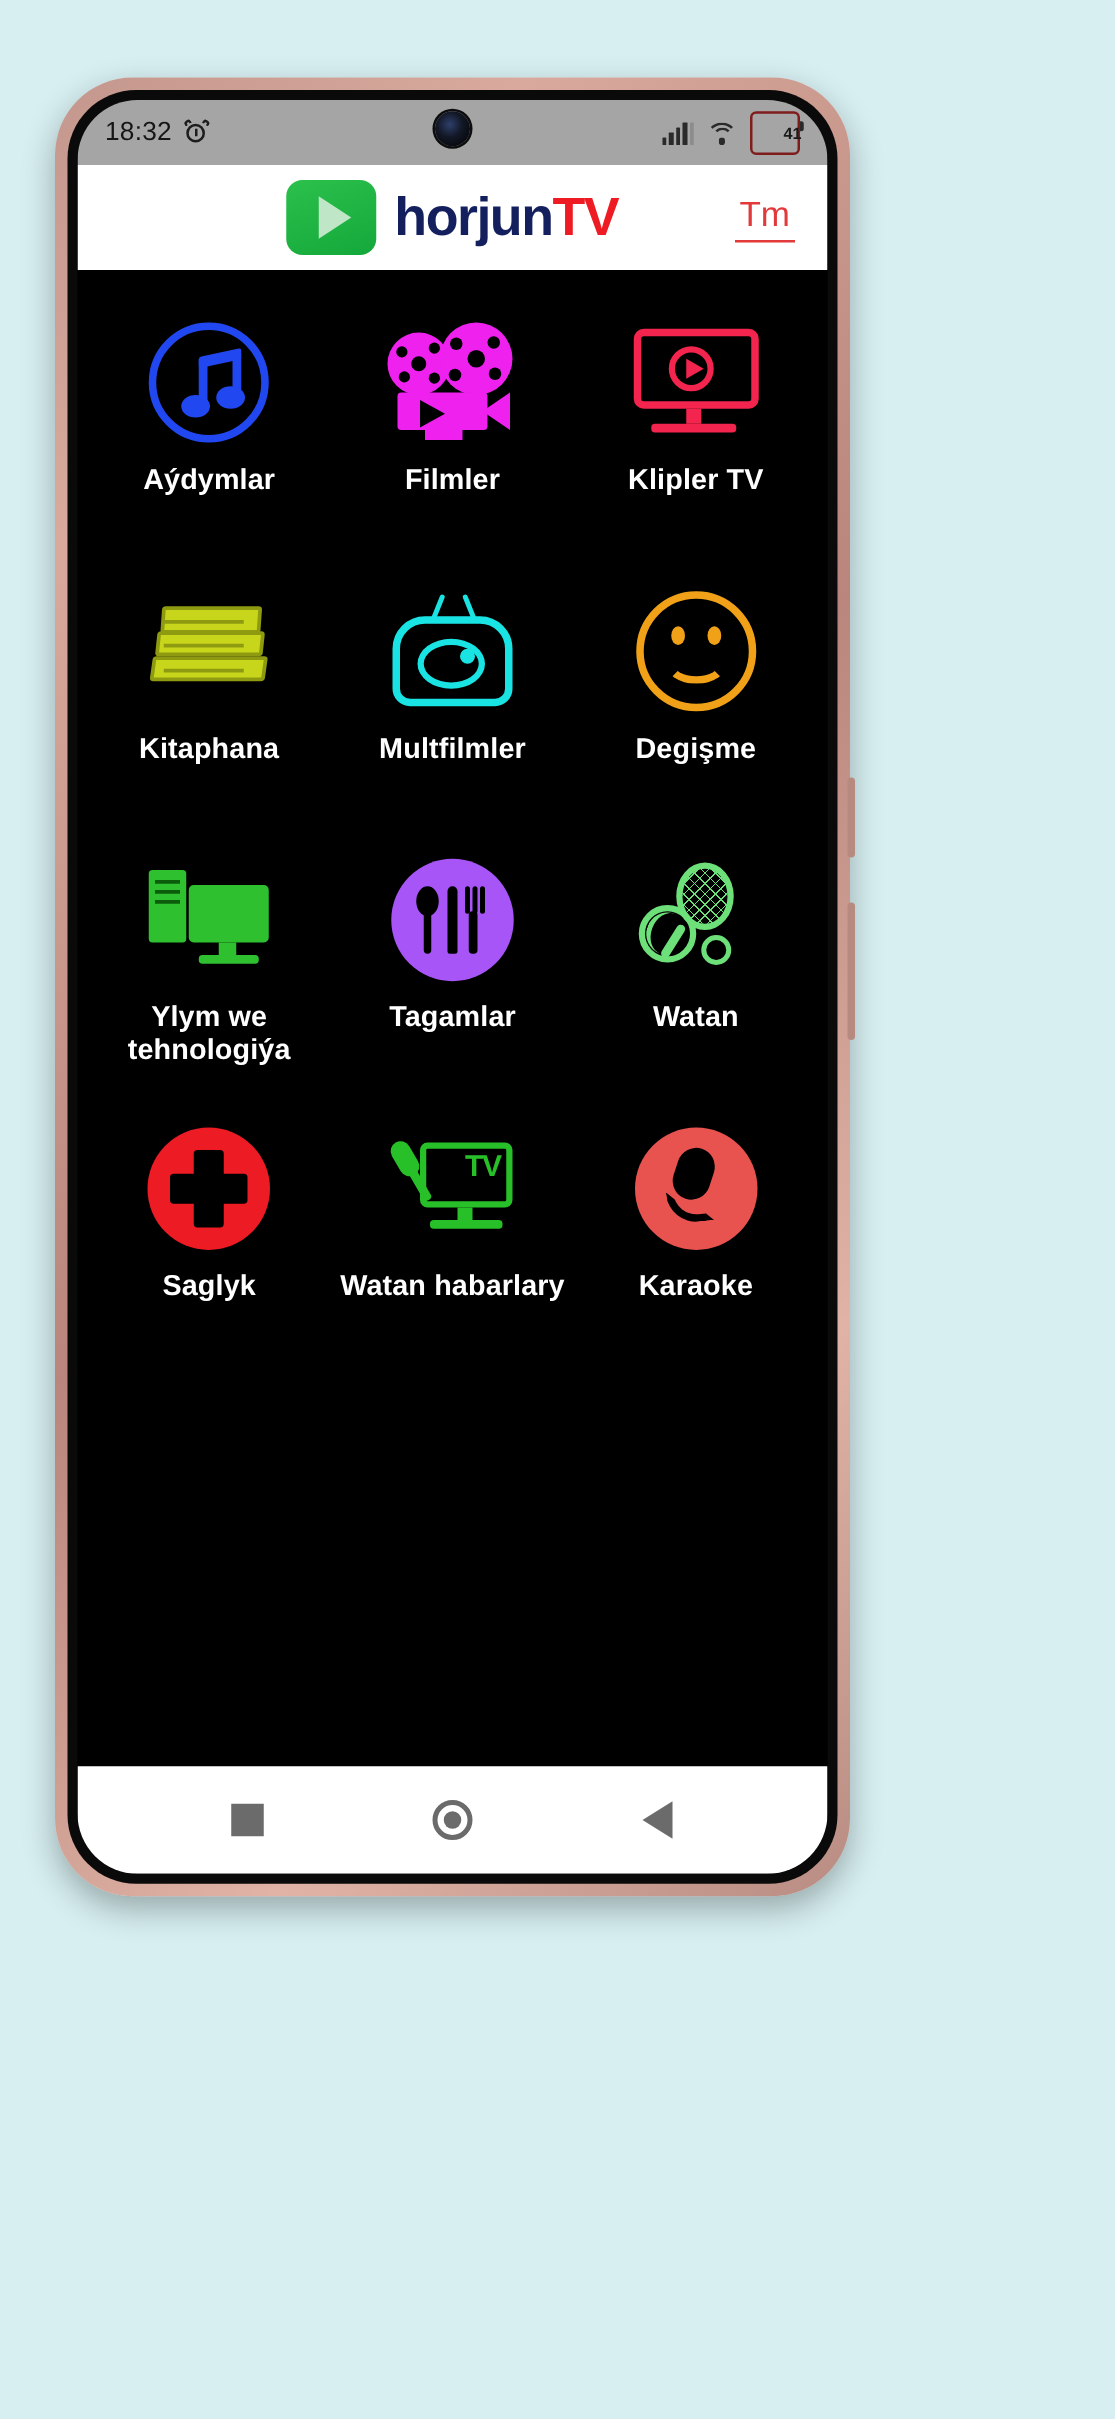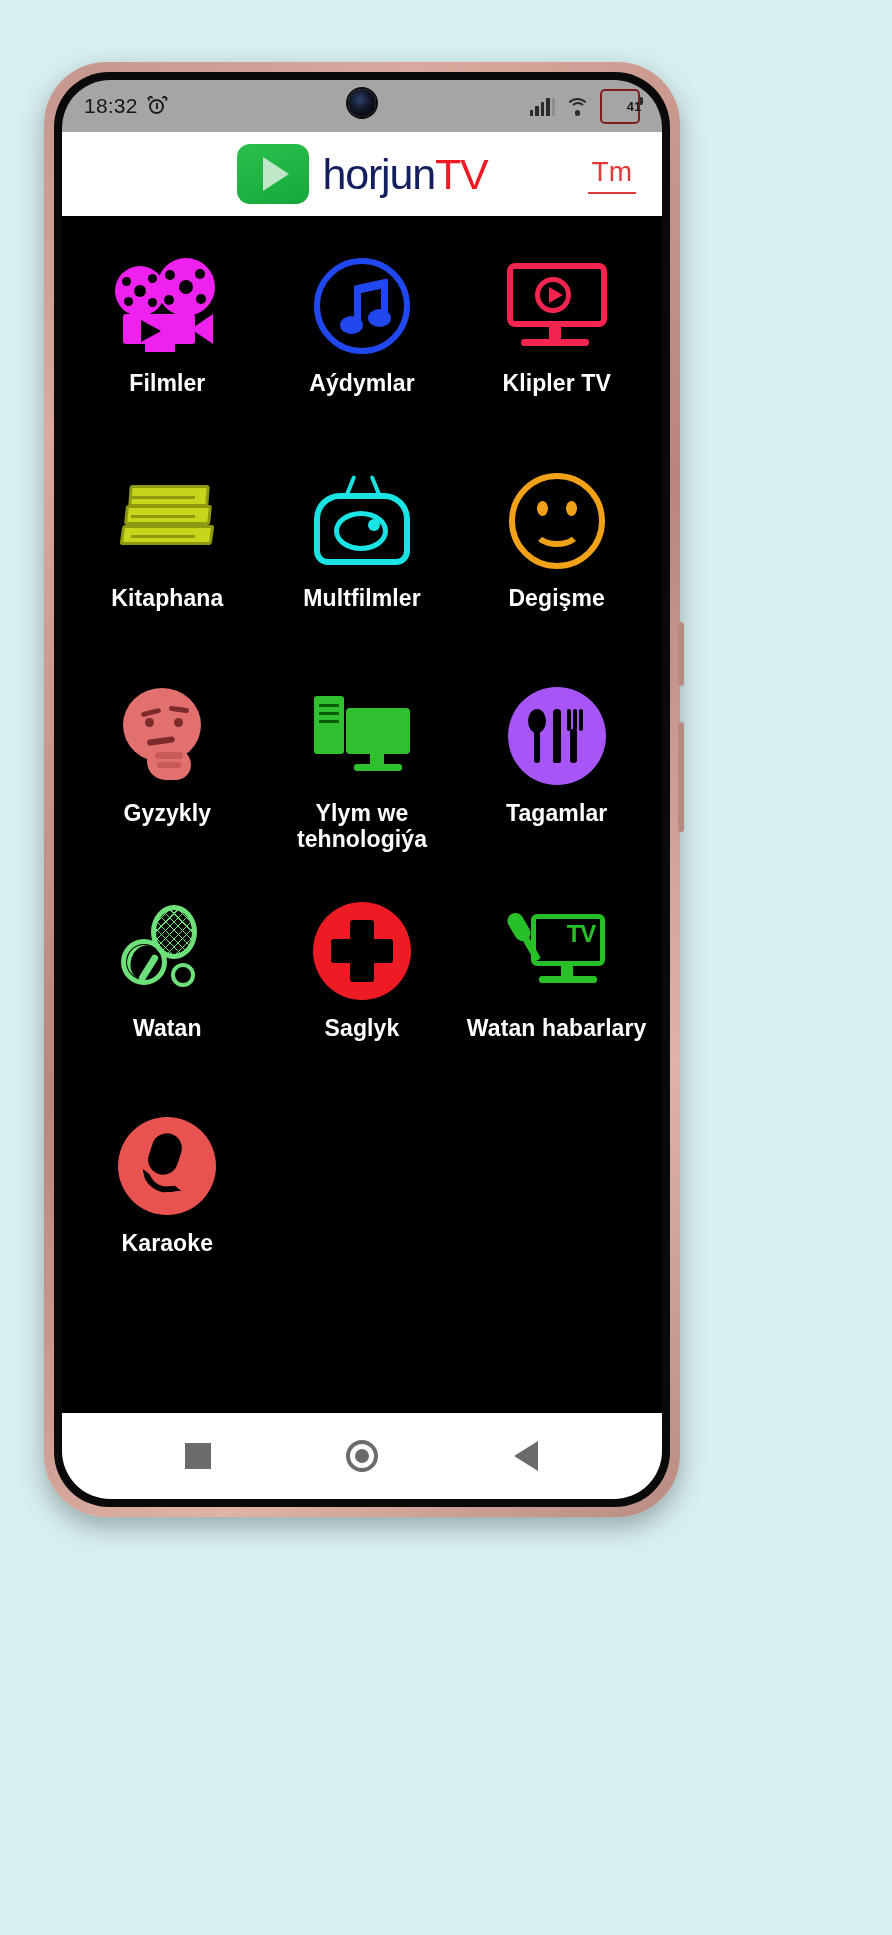--- a/index.html
+++ b/index.html
@@ -89,21 +89,21 @@
   .brand-mark{
     width:72px;height:60px;border-radius:13px;
     background:linear-gradient(160deg,#2cc04c 0%,#13a83a 100%);
     display:flex;align-items:center;justify-content:center;
   }
   .brand-mark .tri{
     width:0;height:0;border-left:26px solid #bfe6c6;
     border-top:17px solid transparent;border-bottom:17px solid transparent;
     margin-left:6px;
   }
-  .brand-text{font-size:43px;font-weight:400;letter-spacing:-1.2px;line-height:1;}
+  .brand-text{font-size:43px;font-weight:700;letter-spacing:-1.2px;line-height:1;}
   .brand-text .w1{color:#14205e;}
   .brand-text .w2{color:#ee1b24;}
   .lang-btn{
     position:absolute;right:26px;top:50%;transform:translateY(-50%);
     font-size:28px;color:#e23a3a;line-height:1.25;
     border-bottom:2.5px solid #e23a3a;padding:0 4px 3px 4px;
     cursor:pointer;
   }
 
   
@@ -314,20 +314,33 @@
         </span>
       </div>
       <div class="lang-btn">Tm</div>
     </div>
 
     <div class="content">
       <div class="grid">
 
         <div class="cell">
           <div class="ic">
+            <div class="i-music">
+                <span class="beam"></span>
+                <span class="s1"></span>
+                <span class="s2"></span>
+                <span class="n1"></span>
+                <span class="n2"></span>
+              </div>
+          </div>
+          <div class="cap">Aýdymlar</div>
+        </div>
+
+        <div class="cell">
+          <div class="ic">
             <div class="i-proj">
               <div class="reel r1"></div>
                 <div class="reel r2"></div>
               <div class="hole" style="width:12px;height:12px;left:19px;top:27px;"></div>
               <div class="hole" style="width:9px;height:9px;left:7px;top:19px;"></div>
               <div class="hole" style="width:9px;height:9px;left:33px;top:16px;"></div>
               <div class="hole" style="width:9px;height:9px;left:9px;top:39px;"></div>
               <div class="hole" style="width:9px;height:9px;left:33px;top:40px;"></div>
               <div class="hole" style="width:14px;height:14px;left:64px;top:22px;"></div>
               <div class="hole" style="width:10px;height:10px;left:50px;top:12px;"></div>
@@ -338,33 +351,20 @@
                 <div class="lens"></div>
                 <div class="play"></div>
                 <div class="leg"></div>
             </div>
           </div>
           <div class="cap">Filmler</div>
         </div>
 
         <div class="cell">
           <div class="ic">
-            <div class="i-music">
-                <span class="beam"></span>
-                <span class="s1"></span>
-                <span class="s2"></span>
-                <span class="n1"></span>
-                <span class="n2"></span>
-              </div>
-          </div>
-          <div class="cap">Aýdymlar</div>
-        </div>
-
-        <div class="cell">
-          <div class="ic">
             <div class="i-tv">
                 <span class="scr"></span>
                 <span class="pc"></span>
                 <span class="pp"></span>
                 <span class="stand"></span>
                 <span class="base"></span>
               </div>
           </div>
           <div class="cap">Klipler TV</div>
         </div>
@@ -401,36 +401,20 @@
           <div class="ic">
             <div class="i-smile">
                 <span class="ey l"></span>
                 <span class="ey r"></span>
                 <span class="mo"></span>
               </div>
           </div>
           <div class="cap">Degişme</div>
         </div>
 
-        <div class="cell">
-          <div class="ic">
-            <div class="i-think">
-              <span class="head"></span>
-                <span class="brow"></span>
-                <span class="brow2"></span>
-              <span class="eye l"></span>
-                <span class="eye r"></span>
-                <span class="mouth"></span>
-              <span class="hand"></span>
-                <span class="f1"></span>
-                <span class="f2"></span>
-            </div>
-          </div>
-          <div class="cap">Gyzykly</div>
-        </div>
 
         <div class="cell">
           <div class="ic">
             <div class="i-comp">
               <span class="tower"></span>
               <span class="tl" style="top:10px;"></span>
                 <span class="tl" style="top:18px;"></span>
                 <span class="tl" style="top:26px;"></span>
               <span class="mon"></span>
                 <span class="neck"></span>

